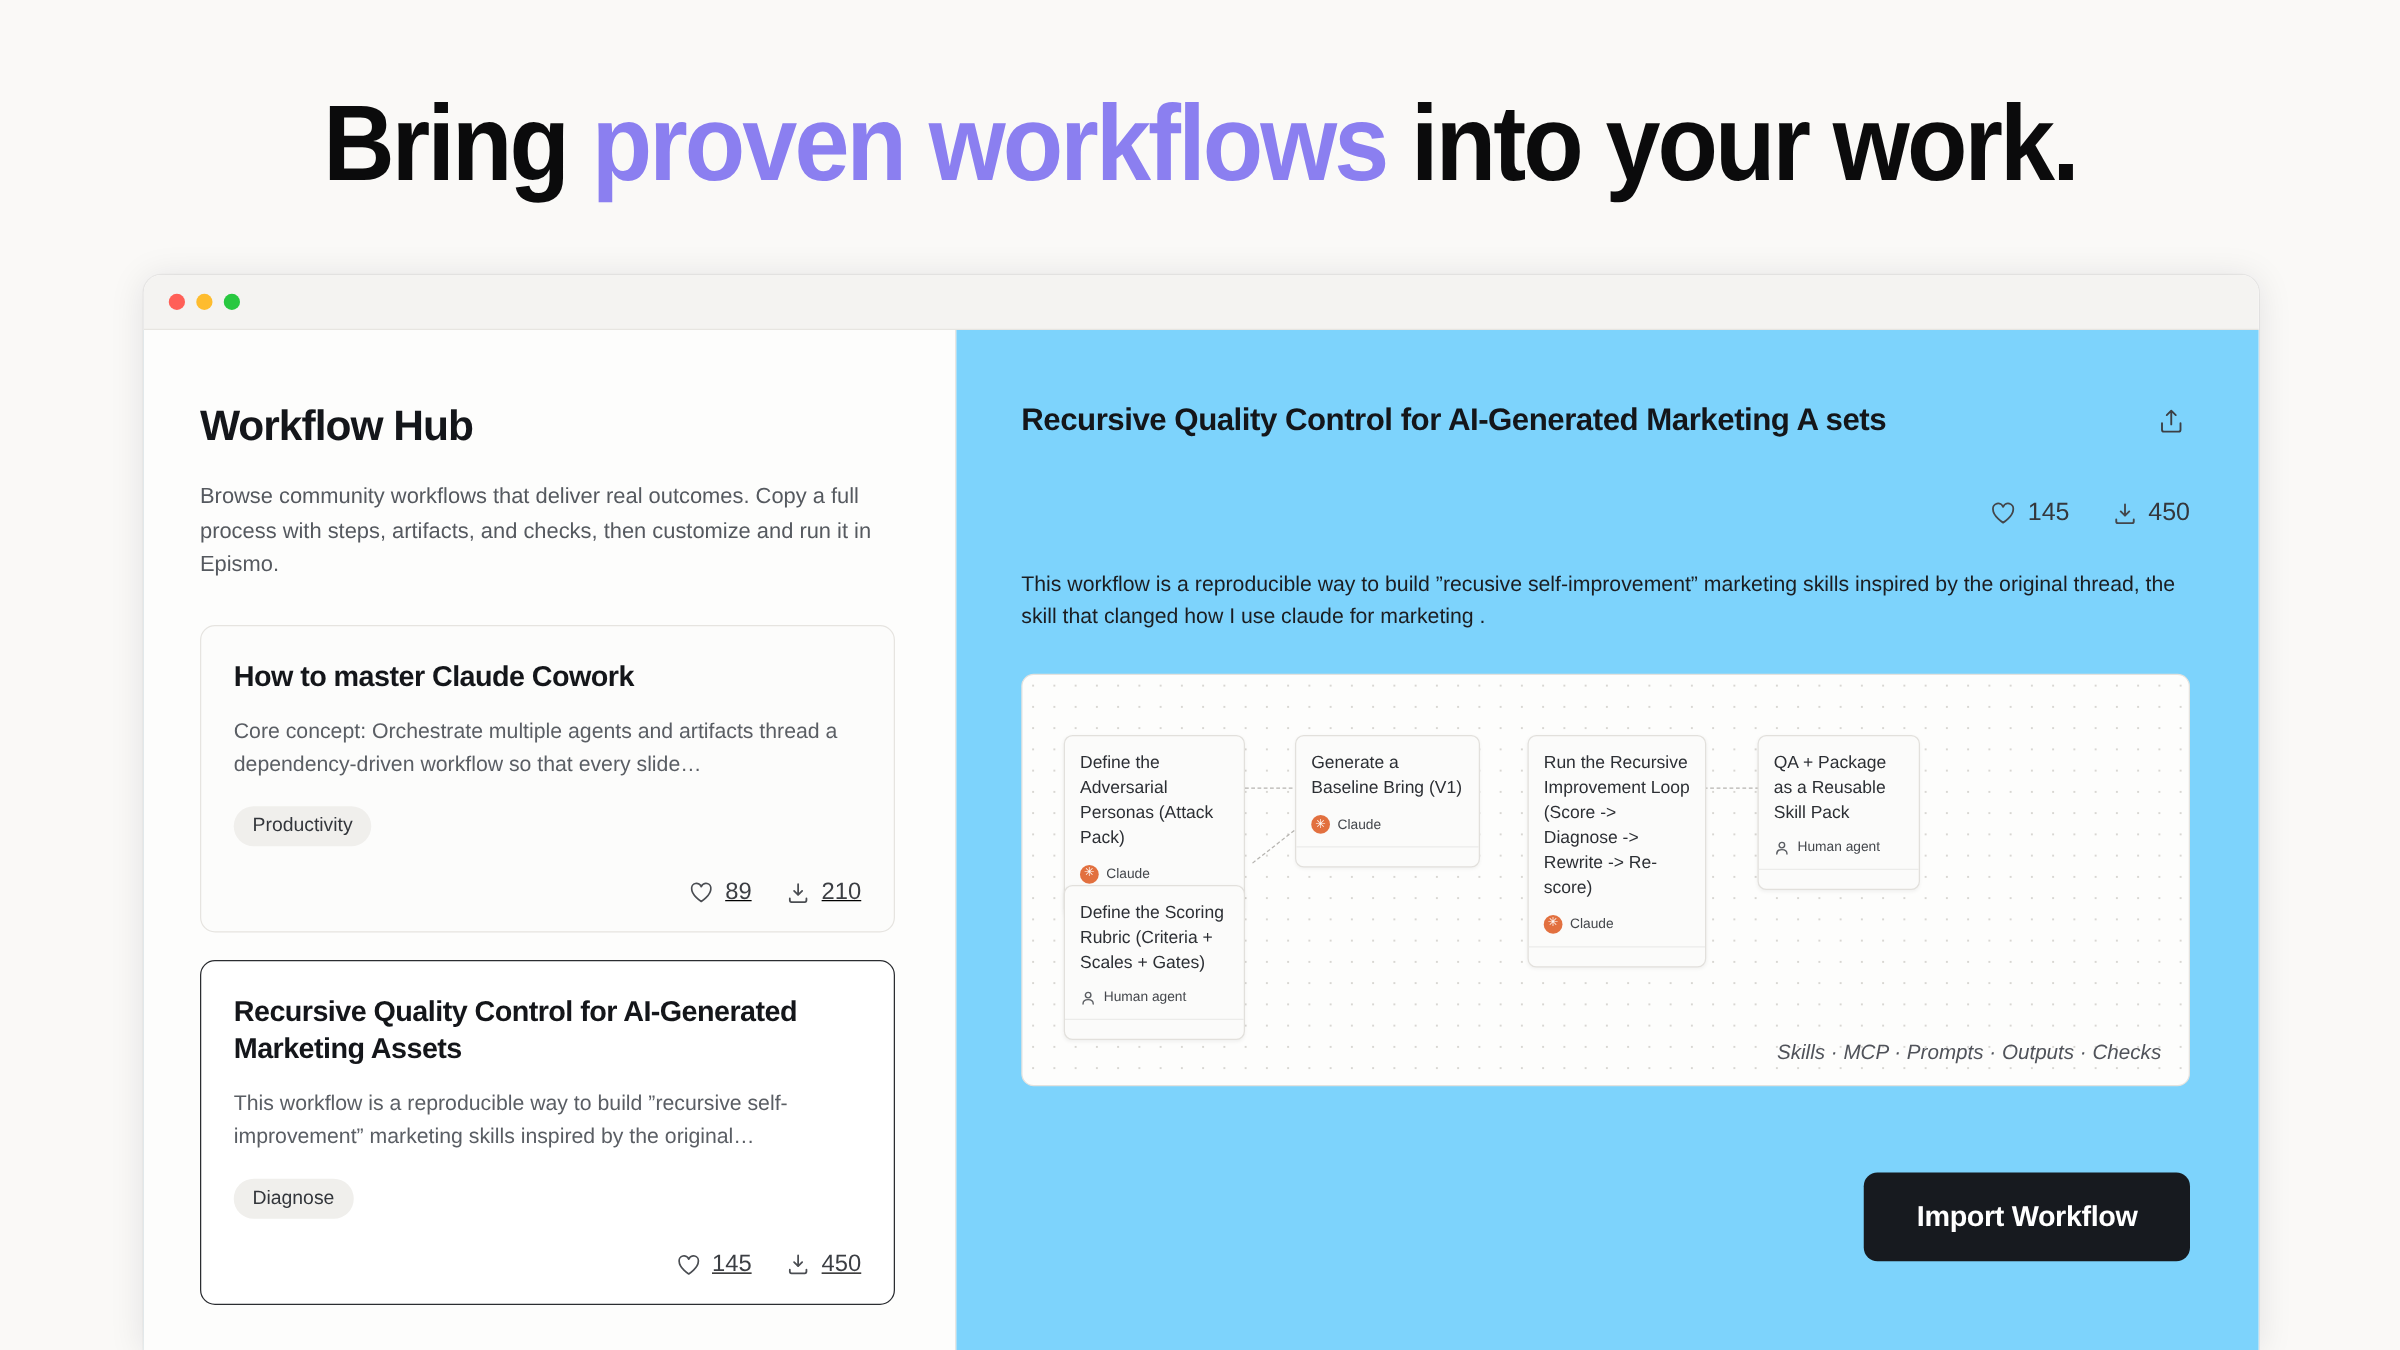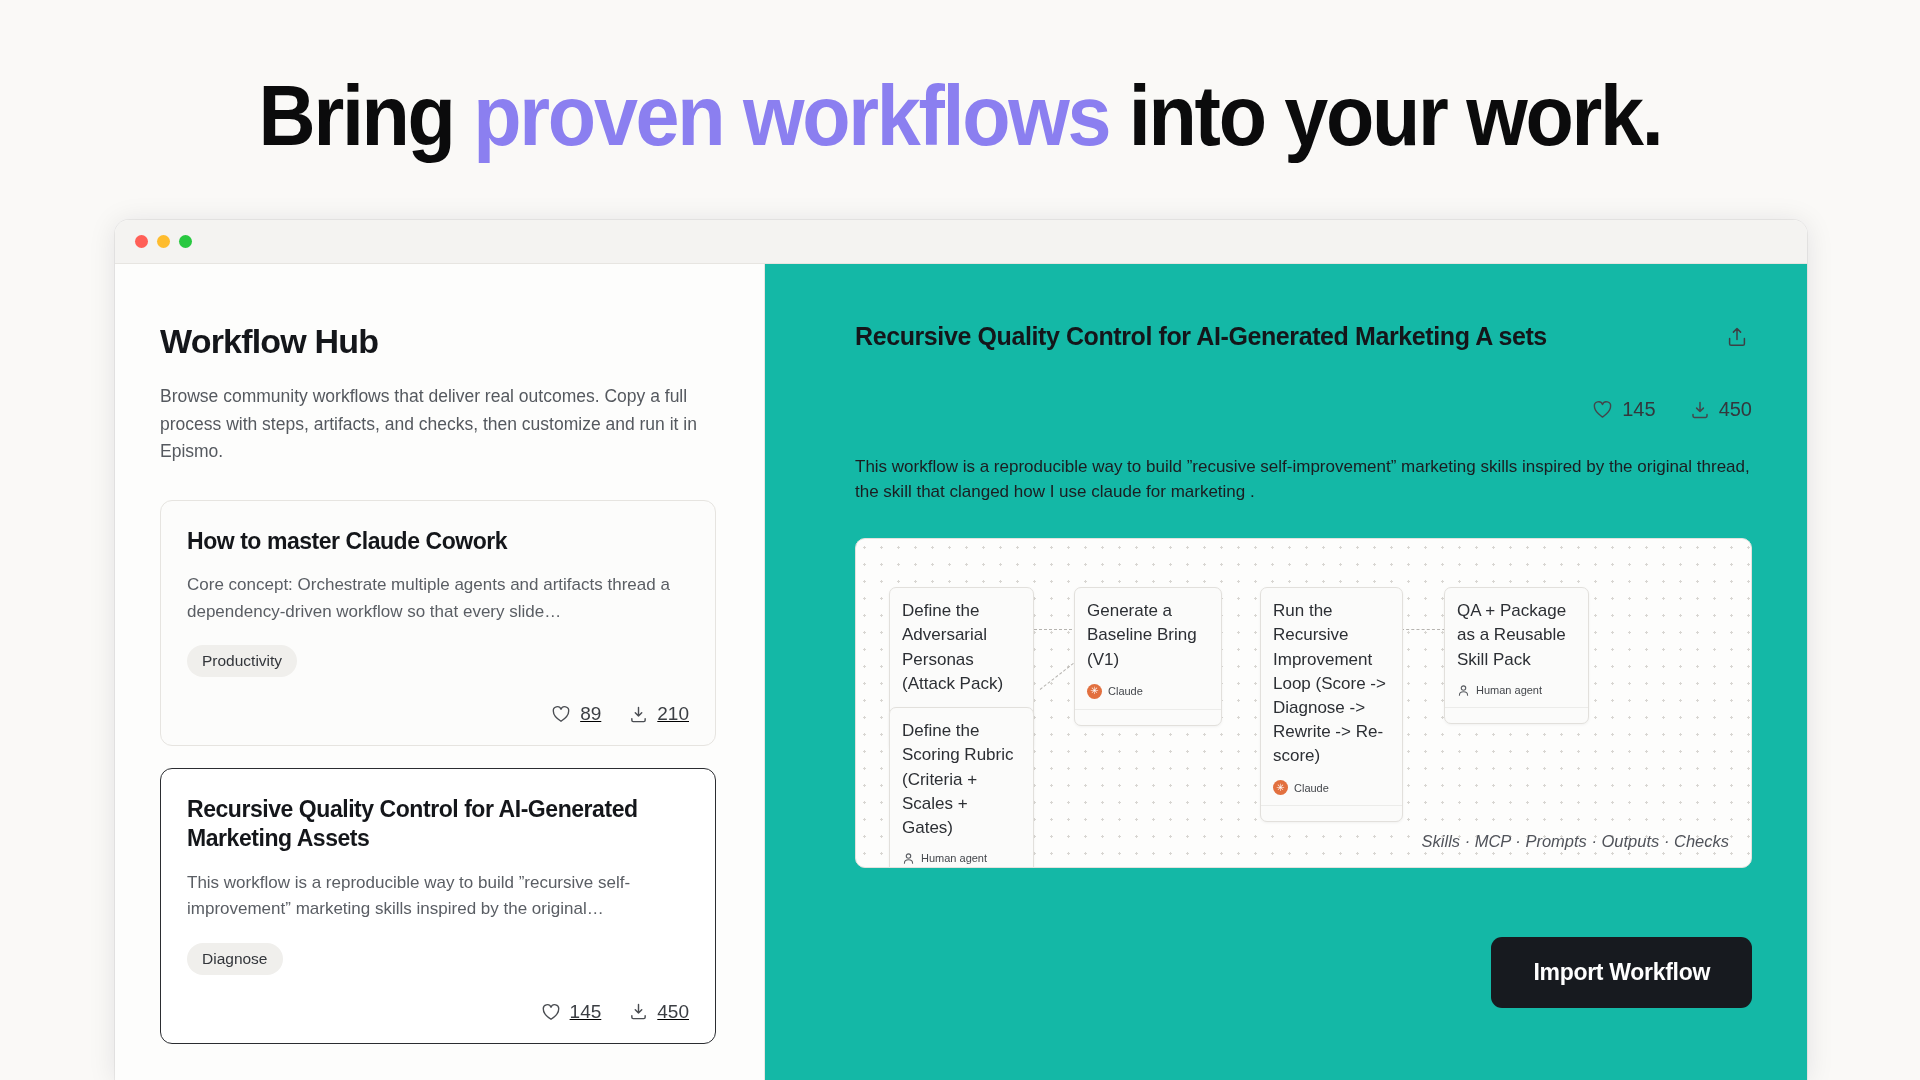--- a/index.html
+++ b/index.html
@@ -46,21 +46,21 @@
     display: flex;
     align-items: center;
     padding-left: 20px;
     gap: 9px;
   }
   .dot { width: 13px; height: 13px; border-radius: 50%; }
   .dot.red { background: #ff5f57; }
   .dot.yellow { background: #febc2e; }
   .dot.green { background: #28c840; }
 
-  .window-body { display: flex; height: 816px; background: #14b8a6; gap: 38px; }
+  .window-body { display: flex; height: 816px; background: #7dd3fc; }
 
   
   .sidebar {
     width: 650px;
     border-right: 1px solid #e8e6e2;
     padding: 58px 48px 0 45px;
     background: #fdfdfc;
   }
   .hub-title {
     font-size: 34px;
@@ -175,21 +175,21 @@
   }
   .node {
     position: absolute;
     background: #fbfbfa;
     border: 1px solid #e2e0dc;
     border-radius: 7px;
     padding: 11px 12px 10px 12px;
     box-shadow: 0 1px 3px rgba(0,0,0,0.05);
   }
   .node-title {
-    font-size: 17px;
+    font-size: 14px;
     line-height: 1.42;
     color: #2c2f34;
   }
   .node-agent {
     display: flex;
     align-items: center;
     gap: 6px;
     margin-top: 12px;
     font-size: 11px;
     color: #44474c;
@@ -357,21 +357,21 @@
 
         <div class="node" style="left:404px; top:48px; width:143px;">
           <div class="node-title">Run the Recursive Improvement Loop (Score -&gt; Diagnose -&gt; Rewrite -&gt; Re-score)</div>
           <div class="node-agent">
             <span class="claude-badge">✳</span>
             <span>Claude</span>
           </div>
           <div class="node-foot"></div>
         </div>
 
-        <div class="node" style="left:588px; top:48px; width:145px;">
+        <div class="node" style="left:588px; top:48px; width:130px;">
           <div class="node-title">QA + Package as a Reusable Skill Pack</div>
           <div class="node-agent">
             <svg width="13" height="13" viewBox="0 0 14 14" fill="none">
                 <circle cx="7" cy="4.4" r="2.4" stroke="#5a5d62" stroke-width="1.2"></circle>
                 <path d="M2.6 12c0-2.4 2-3.7 4.4-3.7s4.4 1.3 4.4 3.7" stroke="#5a5d62" stroke-width="1.2" stroke-linecap="round"></path>
               </svg>
             <span>Human agent</span>
           </div>
           <div class="node-foot"></div>
         </div>

